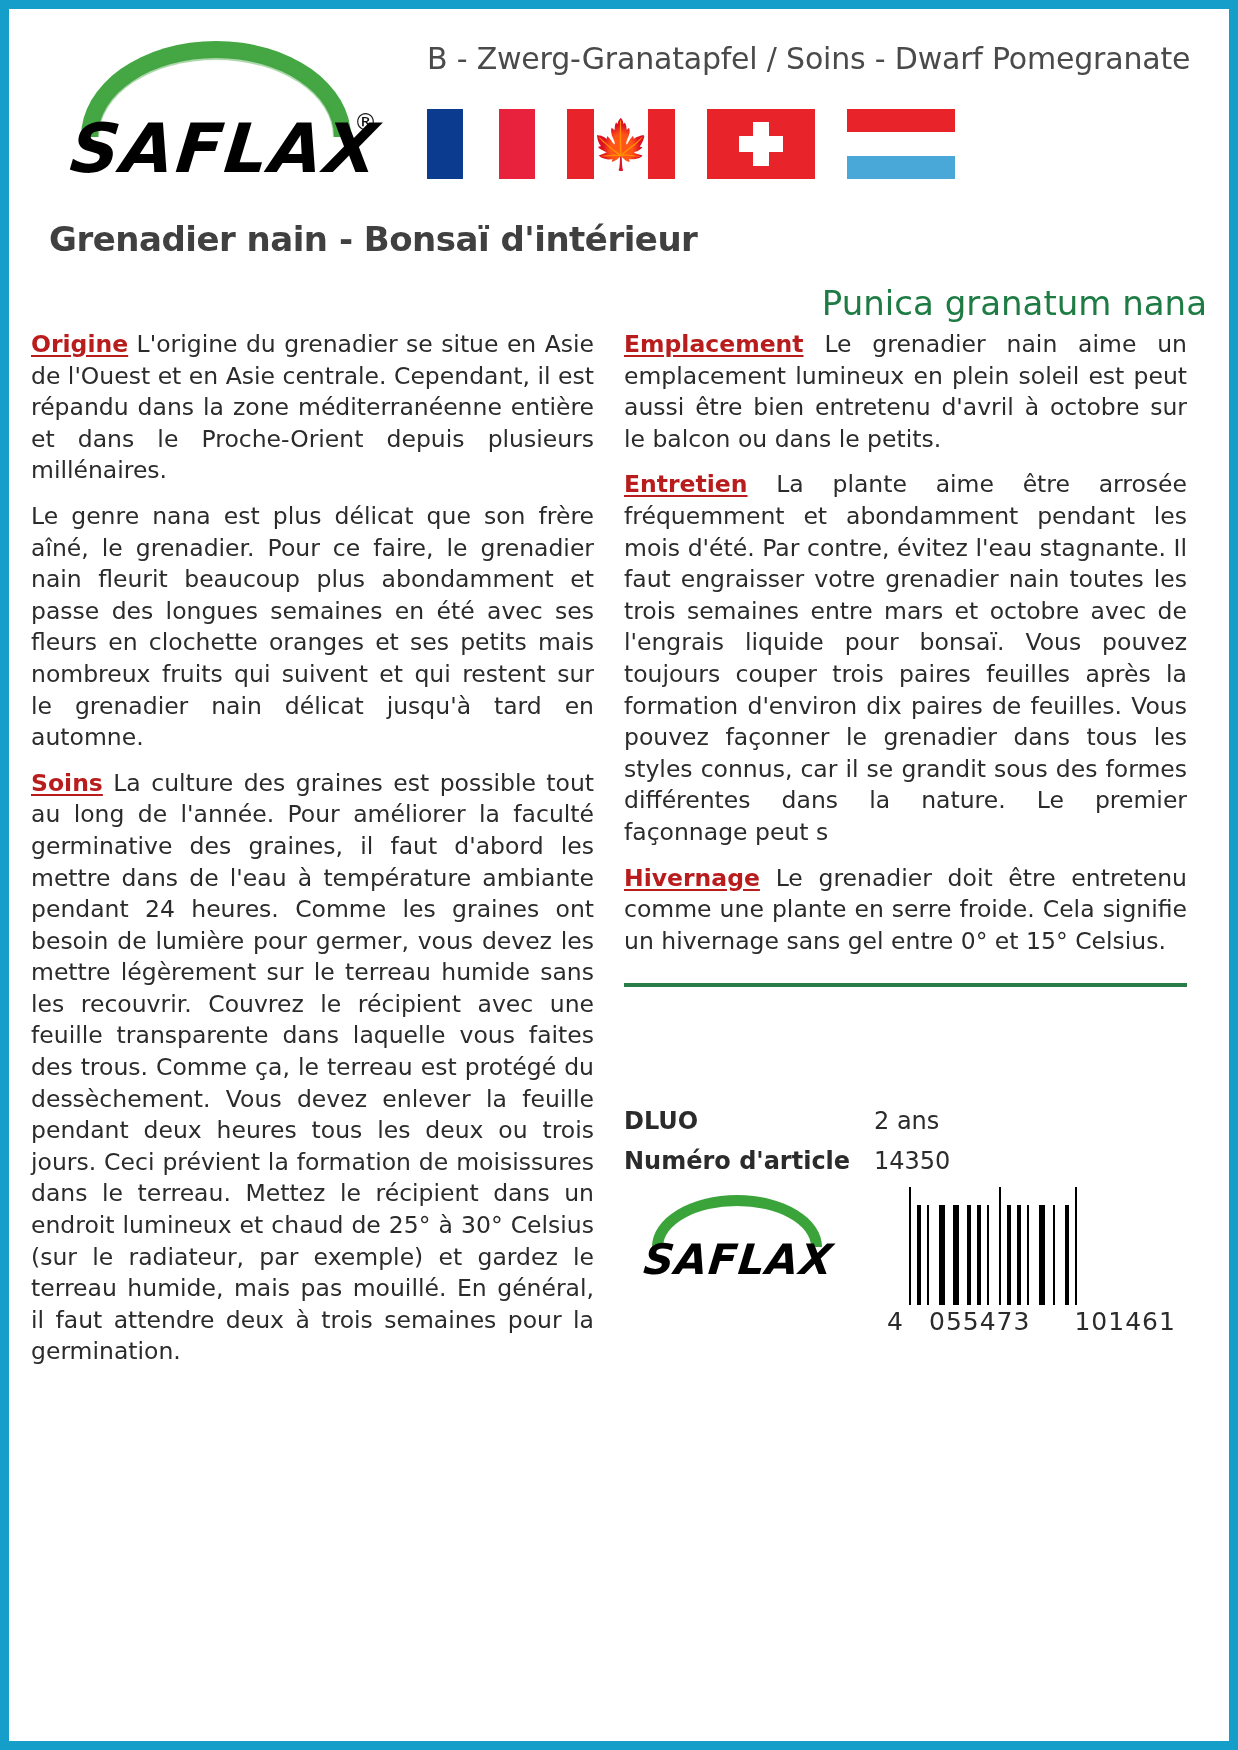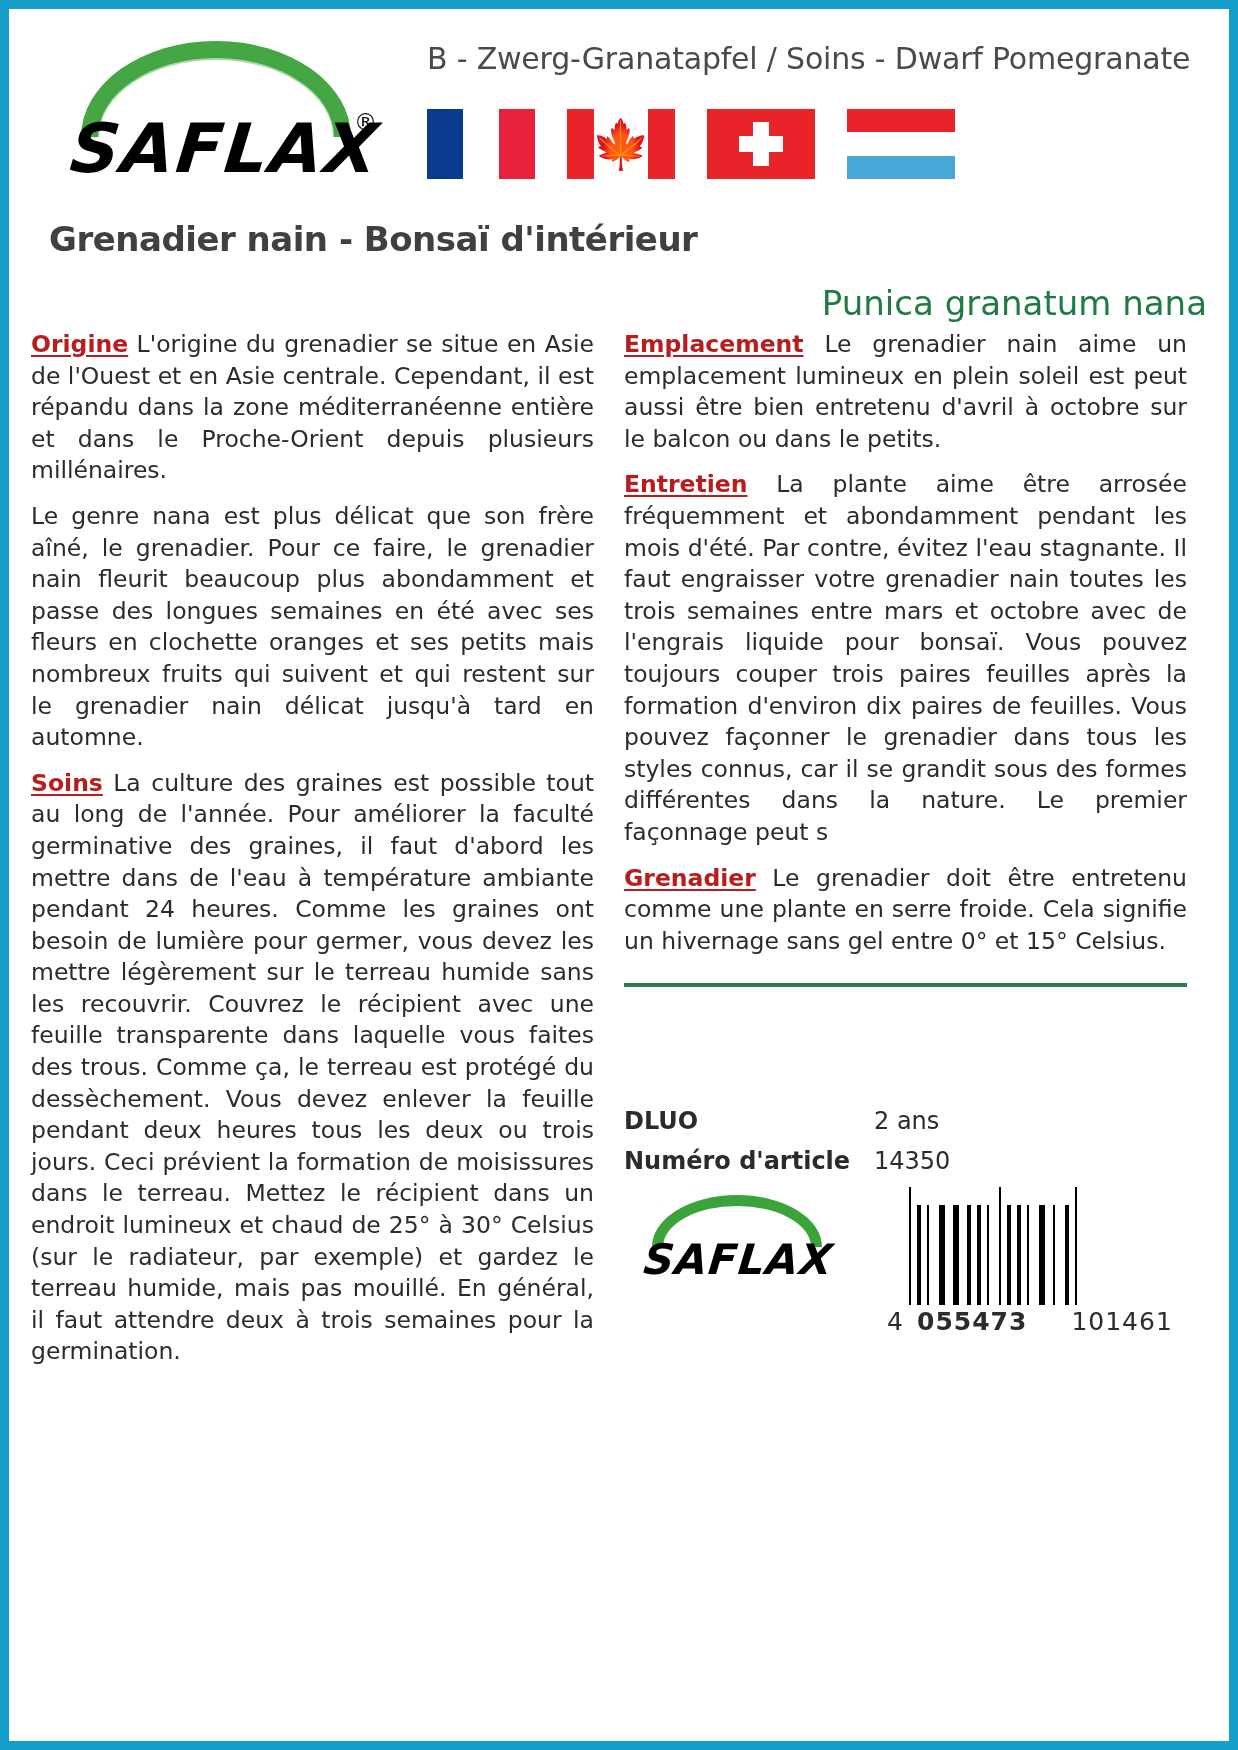--- a/index.html
+++ b/index.html
@@ -235,21 +235,21 @@
   }
   .bar { background: #000; margin-right: 2px; }
   .barcode-digits {
     display: flex;
     font-size: 25px;
     letter-spacing: 1px;
     margin-top: 2px;
     font-family: "DejaVu Sans", sans-serif;
   }
   .bc-lead { width: 22px; }
-  .bc-left { margin-left: 8px; font-weight: bold; }
+  .bc-left { margin-left: 20px; }
   .bc-right { margin-left: 44px; }
 </style>
 </head>
 <body>
 
 <div class="packet">
 
   <div class="header">
 
     <div class="logo-top">
@@ -282,21 +282,21 @@
 
     <div class="col">
       <p><span class="sec-head">Origine</span><span> L'origine du grenadier se situe en Asie de l'Ouest et en Asie centrale. Cependant, il est répandu dans la zone méditerranéenne entière et dans le Proche-Orient depuis plusieurs millénaires.</span></p>
       <p>Le genre nana est plus délicat que son frère aîné, le grenadier. Pour ce faire, le grenadier nain fleurit beaucoup plus abondamment et passe des longues semaines en été avec ses fleurs en clochette oranges et ses petits mais nombreux fruits qui suivent et qui restent sur le grenadier nain délicat jusqu'à tard en automne.</p>
       <p><span class="sec-head">Soins</span><span> La culture des graines est possible tout au long de l'année. Pour améliorer la faculté germinative des graines, il faut d'abord les mettre dans de l'eau à température ambiante pendant 24 heures. Comme les graines ont besoin de lumière pour germer, vous devez les mettre légèrement sur le terreau humide sans les recouvrir. Couvrez le récipient avec une feuille transparente dans laquelle vous faites des trous. Comme ça, le terreau est protégé du dessèchement. Vous devez enlever la feuille pendant deux heures tous les deux ou trois jours. Ceci prévient la formation de moisissures dans le terreau. Mettez le récipient dans un endroit lumineux et chaud de 25° à 30° Celsius (sur le radiateur, par exemple) et gardez le terreau humide, mais pas mouillé. En général, il faut attendre deux à trois semaines pour la germination.</span></p>
     </div>
 
     <div class="col">
       <p><span class="sec-head">Emplacement</span><span> Le grenadier nain aime un emplacement lumineux en plein soleil est peut aussi être bien entretenu d'avril à octobre sur le balcon ou dans le petits.</span></p>
       <p><span class="sec-head">Entretien</span><span> La plante aime être arrosée fréquemment et abondamment pendant les mois d'été. Par contre, évitez l'eau stagnante. Il faut engraisser votre grenadier nain toutes les trois semaines entre mars et octobre avec de l'engrais liquide pour bonsaï. Vous pouvez toujours couper trois paires feuilles après la formation d'environ dix paires de feuilles. Vous pouvez façonner le grenadier dans tous les styles connus, car il se grandit sous des formes différentes dans la nature. Le premier façonnage peut s</span></p>
-      <p><span class="sec-head">Grenadier</span><span> Le grenadier doit être entretenu comme une plante en serre froide. Cela signifie un hivernage sans gel entre 0° et 15° Celsius.</span></p>
+      <p><span class="sec-head">Hivernage</span><span> Le grenadier doit être entretenu comme une plante en serre froide. Cela signifie un hivernage sans gel entre 0° et 15° Celsius.</span></p>
 
       <div class="footer-rule"></div>
 
       <div class="footer-info">
         <div class="info-row">
           <div class="info-label">DLUO</div>
           <div class="info-value">2 ans</div>
         </div>
         <div class="info-row">
           <div class="info-label">Numéro d'article</div>

